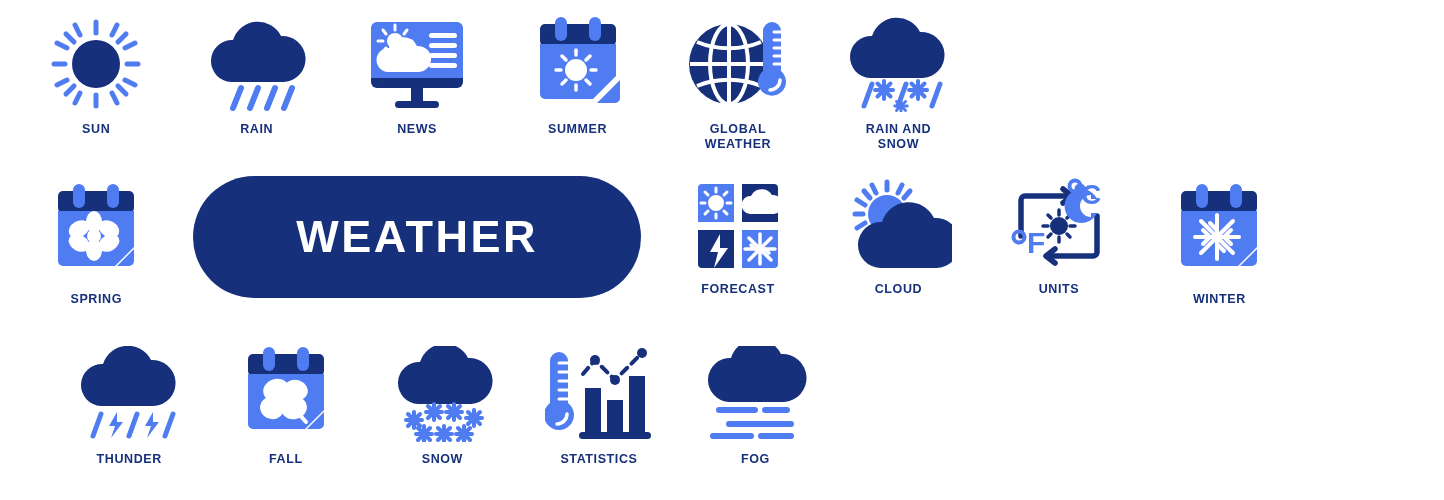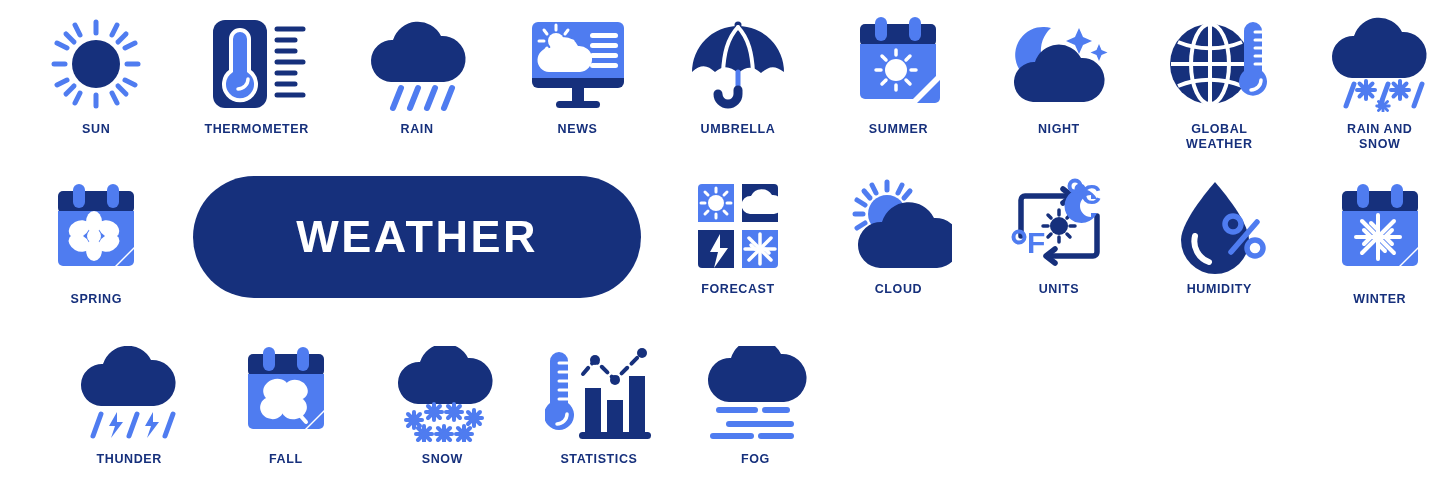--- a/index.html
+++ b/index.html
@@ -97,39 +97,20 @@
             <line x1="9" y1="27" x2="19" y2="32"></line>
             <line x1="77" y1="64" x2="87" y2="69"></line>
             <line x1="87" y1="27" x2="77" y2="32"></line>
             <line x1="19" y1="64" x2="9" y2="69"></line>
           </g>
         </svg>
       </div>
       <div class="label">SUN</div>
     </div>
 
-    <div class="cell">
-      <div class="art">
-        <svg width="100" height="96" viewBox="0 0 100 96">
-          <rect x="6" y="4" width="54" height="88" rx="12" fill="#16307C"></rect>
-          <path d="M33 14 a9 9 0 0 1 9 9 v32 a16 16 0 1 1 -18 0 v-32 a9 9 0 0 1 9 -9 z" fill="#4F7CF0" stroke="#ffffff" stroke-width="4"></path>
-          <path d="M41 63 a10 10 0 0 1 -10 10" fill="none" stroke="#ffffff" stroke-width="3.5" stroke-linecap="round"></path>
-          <g stroke="#16307C" stroke-width="5" stroke-linecap="round">
-            <line x1="70" y1="13" x2="96" y2="13"></line>
-            <line x1="70" y1="24" x2="88" y2="24"></line>
-            <line x1="70" y1="35" x2="88" y2="35"></line>
-            <line x1="70" y1="46" x2="96" y2="46"></line>
-            <line x1="70" y1="57" x2="88" y2="57"></line>
-            <line x1="70" y1="68" x2="88" y2="68"></line>
-            <line x1="70" y1="79" x2="96" y2="79"></line>
-          </g>
-        </svg>
-      </div>
-      <div class="label">THERMOMETER</div>
-    </div>
 
     <div class="cell">
       <div class="art">
         <svg width="104" height="96" viewBox="0 0 104 96">
           <path d="M26 66 a21 21 0 0 1 2 -42 a26 26 0 0 1 48 -4 a19 19 0 0 1 3 46 z" fill="#16307C"></path>
           <g stroke="#4F7CF0" stroke-width="6" stroke-linecap="round">
             <line x1="28" y1="92" x2="36" y2="72"></line>
             <line x1="45" y1="92" x2="53" y2="72"></line>
             <line x1="62" y1="92" x2="70" y2="72"></line>
             <line x1="79" y1="92" x2="87" y2="72"></line>
@@ -162,33 +143,20 @@
             <rect x="62" y="17" width="28" height="5" rx="2.5"></rect>
             <rect x="62" y="27" width="28" height="5" rx="2.5"></rect>
             <rect x="62" y="37" width="28" height="5" rx="2.5"></rect>
             <rect x="62" y="47" width="28" height="5" rx="2.5"></rect>
           </g>
         </svg>
       </div>
       <div class="label">NEWS</div>
     </div>
 
-    <div class="cell">
-      <div class="art">
-        <svg width="100" height="96" viewBox="0 0 100 96">
-          <circle cx="50" cy="9" r="3.5" fill="#16307C"></circle>
-          <path d="M4 56 a46 46 0 0 1 92 0 c-10 -8 -16 -5 -23 1 c-8 -7 -14 -7 -23 0 c-8 -7 -15 -8 -23 -1 c-7 -6 -13 -9 -23 0 z" fill="#16307C"></path>
-          <path d="M50 11 c-11 12 -14 27 -15 45" fill="none" stroke="#ffffff" stroke-width="4" stroke-linecap="round"></path>
-          <path d="M50 11 c11 12 14 27 15 45" fill="none" stroke="#ffffff" stroke-width="4" stroke-linecap="round"></path>
-          <line x1="50" y1="56" x2="50" y2="74" stroke="#4F7CF0" stroke-width="5" stroke-linecap="round"></line>
-          <path d="M50 74 v4 a10 10 0 0 1 -20 0" fill="none" stroke="#16307C" stroke-width="9" stroke-linecap="round"></path>
-        </svg>
-      </div>
-      <div class="label">UMBRELLA</div>
-    </div>
 
     <div class="cell">
       <div class="art">
         <svg width="100" height="100" viewBox="0 0 100 100">
           <rect x="12" y="10" width="76" height="22" rx="5" fill="#16307C"></rect>
           <path d="M12 30 h76 v50 a5 5 0 0 1 -5 5 H17 a5 5 0 0 1 -5 -5 z" fill="#4F7CF0"></path>
           <path d="M88 62 v18 a5 5 0 0 1 -5 5 H65 z" fill="#ffffff"></path>
           <path d="M88 62 v18 a5 5 0 0 1 -5 5 H65 z" fill="#4F7CF0" transform="translate(4,4)"></path>
           <rect x="27" y="3" width="12" height="24" rx="6" fill="#4F7CF0"></rect>
           <rect x="61" y="3" width="12" height="24" rx="6" fill="#4F7CF0"></rect>
@@ -203,33 +171,20 @@
               <line x1="58" y1="66" x2="62" y2="70"></line>
               <line x1="62" y1="42" x2="58" y2="46"></line>
               <line x1="38" y1="66" x2="34" y2="70"></line>
             </g>
           </g>
         </svg>
       </div>
       <div class="label">SUMMER</div>
     </div>
 
-    <div class="cell">
-      <div class="art">
-        <svg width="104" height="96" viewBox="0 0 104 96">
-          <path d="M44 12 a28 28 0 1 0 8 50 a30 30 0 0 1 -8 -50 z" fill="#4F7CF0"></path>
-          <g fill="#4F7CF0">
-            <path d="M72 12 l4 9 l9 4 l-9 4 l-4 9 l-4 -9 l-9 -4 l9 -4 z"></path>
-            <path d="M92 28 l2.5 6 l6 2.5 l-6 2.5 l-2.5 6 l-2.5 -6 l-6 -2.5 l6 -2.5 z"></path>
-          </g>
-          <path d="M26 86 a20 20 0 0 1 2 -40 a25 25 0 0 1 46 -4 a18 18 0 0 1 3 44 z" fill="#16307C"></path>
-        </svg>
-      </div>
-      <div class="label">NIGHT</div>
-    </div>
 
     <div class="cell">
       <div class="art">
         <svg width="104" height="96" viewBox="0 0 104 96">
           <circle cx="43" cy="48" r="40" fill="#16307C"></circle>
           <g fill="none" stroke="#ffffff" stroke-width="4">
             <ellipse cx="43" cy="48" rx="19" ry="40"></ellipse>
             <line x1="43" y1="8" x2="43" y2="88"></line>
             <line x1="4" y1="48" x2="82" y2="48"></line>
             <path d="M11 26 a60 40 0 0 0 64 0"></path>
@@ -401,34 +356,20 @@
           <g fill="#4F7CF0">
             <circle cx="12" cy="59" r="5.5" fill="none" stroke="#4F7CF0" stroke-width="4"></circle>
           </g>
           <text x="20" y="75" font-family="Liberation Sans, sans-serif" font-size="30" font-weight="bold" fill="#4F7CF0">F</text>
           <circle cx="68" cy="8" r="5.5" fill="none" stroke="#4F7CF0" stroke-width="4"></circle>
         </svg>
       </div>
       <div class="label">UNITS</div>
     </div>
 
-    <div class="cell">
-      <div class="art">
-        <svg width="96" height="96" viewBox="0 0 96 96">
-          <path d="M44 4 C44 4 10 42 10 62 a34 34 0 0 0 68 0 C78 42 44 4 44 4 z" fill="#16307C"></path>
-          <path d="M24 58 a22 22 0 0 0 14 26" fill="none" stroke="#ffffff" stroke-width="6" stroke-linecap="round"></path>
-          <g stroke="#4F7CF0" stroke-width="5.5" fill="none">
-            <line x1="60" y1="74" x2="86" y2="44" stroke-linecap="round"></line>
-            <circle cx="62" cy="46" r="8"></circle>
-            <circle cx="84" cy="70" r="8"></circle>
-          </g>
-        </svg>
-      </div>
-      <div class="label">HUMIDITY</div>
-    </div>
 
     <div class="cell winter-cell">
       <div class="art">
         <svg width="100" height="100" viewBox="0 0 100 100">
           <rect x="12" y="10" width="76" height="22" rx="5" fill="#16307C"></rect>
           <path d="M12 30 h76 v50 a5 5 0 0 1 -5 5 H17 a5 5 0 0 1 -5 -5 z" fill="#4F7CF0"></path>
           <path d="M90 64 v16 a5 5 0 0 1 -5 5 H69 z" fill="#ffffff"></path>
           <path d="M88 68 v12 a5 5 0 0 1 -5 5 H71 z" fill="#4F7CF0"></path>
           <rect x="27" y="3" width="12" height="24" rx="6" fill="#4F7CF0"></rect>
           <rect x="61" y="3" width="12" height="24" rx="6" fill="#4F7CF0"></rect>

